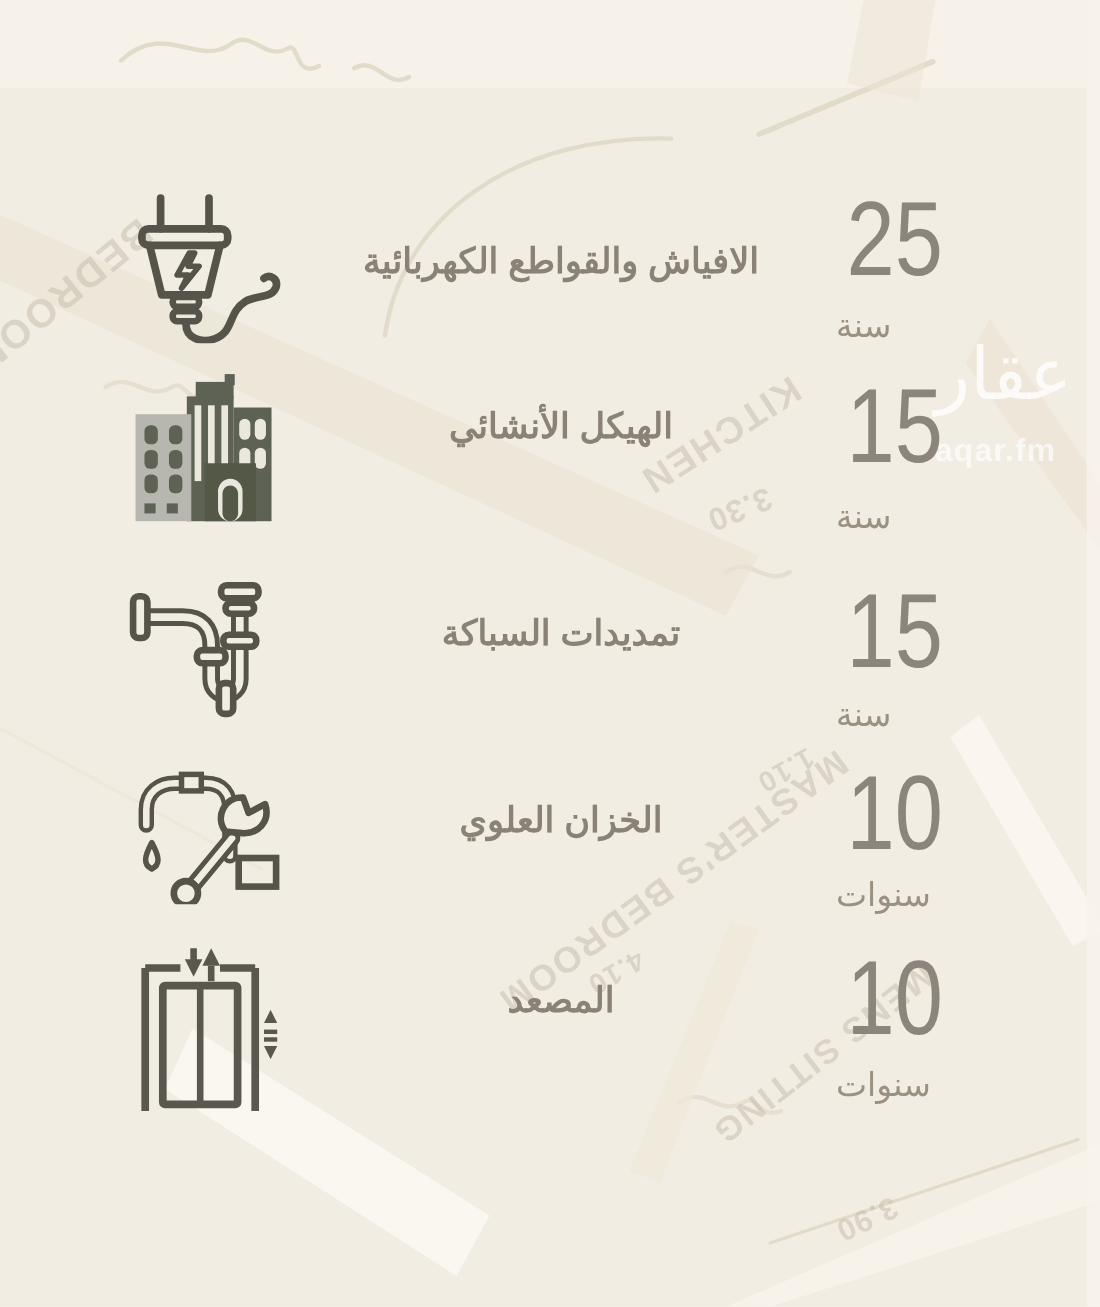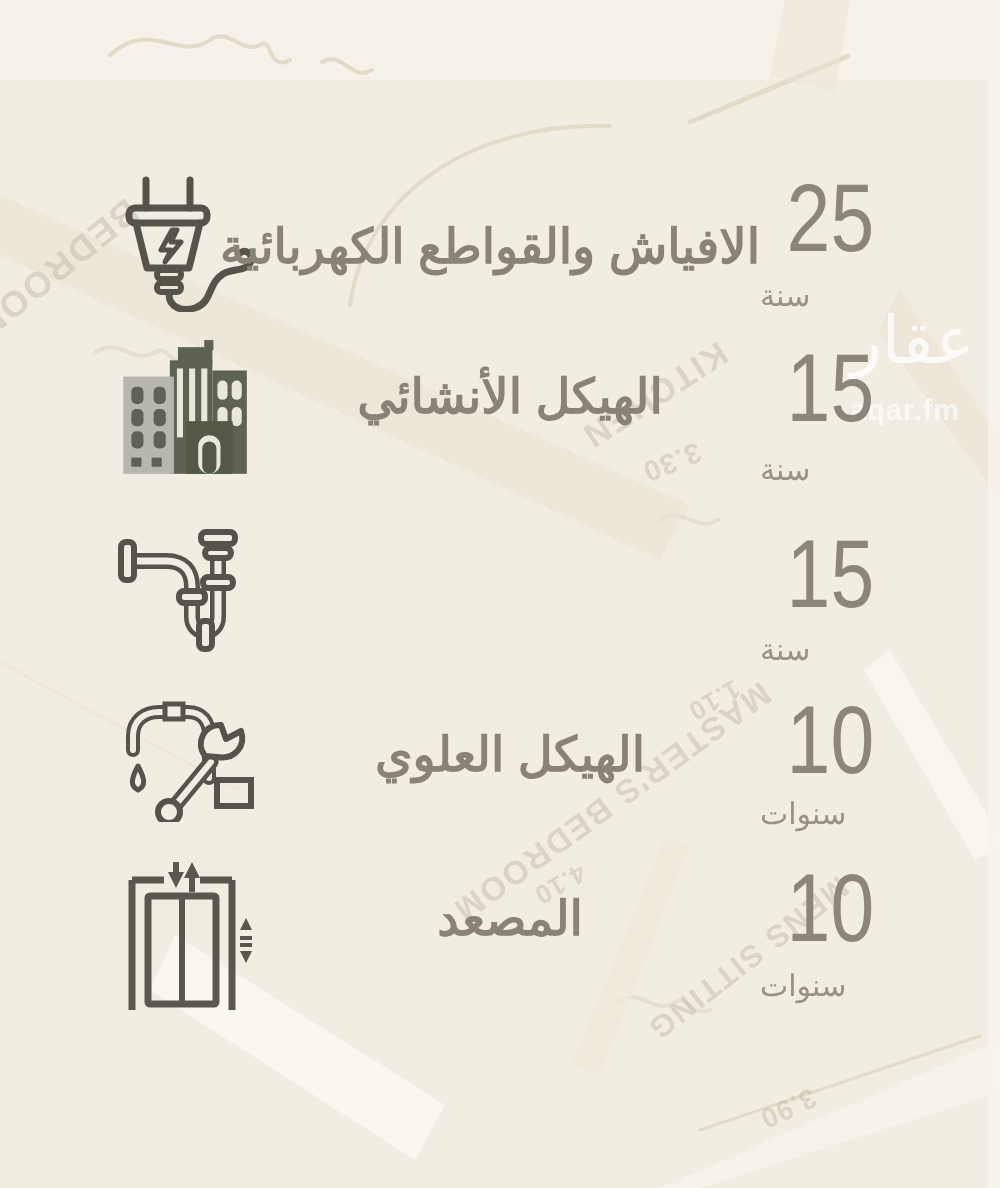--- a/index.html
+++ b/index.html
@@ -28,24 +28,24 @@
 
   
   .watermark{position:absolute; right:0; top:308px; width:150px; text-align:left; pointer-events:none;}
   .wm-ar{font-size:66px; font-weight:400; color:rgba(255,255,255,.78); line-height:64px; display:block;}
   .wm-en{font-size:29px; font-weight:700; color:rgba(255,255,255,.66); letter-spacing:1px; display:block; margin-top:22px;}
 
   
   .icon-box{position:absolute; left:95px; width:175px; display:flex; align-items:center; justify-content:center;}
   .label{
     position:absolute; left:260px; width:500px; text-align:center;
-    font-size:48px; font-weight:700; color:#8a8177; white-space:nowrap; direction:rtl;
+    font-size:32px; font-weight:700; color:#8a8177; white-space:nowrap; direction:rtl;
   }
   .num{
-    position:absolute; left:760px; width:140px; text-align:center;
+    position:absolute; left:760px; width:140px; 
     font-size:96px; font-weight:300; color:#8b857c; line-height:92px;
   }
   .num span{display:inline-block; transform:scaleX(.82);}
   .unit{
     position:absolute; left:760px; width:140px; text-align:left;
     font-size:30px; color:#9a9183; direction:rtl;
   }
 </style>
 </head>
 <body>
@@ -143,37 +143,38 @@
       <g fill="#f2ede3" stroke="#55534a" stroke-width="6">
         <rect x="13" y="23" width="13" height="38" rx="5"></rect>
         <rect x="71" y="72" width="26" height="12" rx="5"></rect>
         <rect x="91" y="102" width="13" height="28" rx="5"></rect>
         <rect x="93" y="13" width="34" height="12" rx="5"></rect>
         <rect x="97" y="29" width="26" height="10" rx="5"></rect>
         <rect x="95" y="58" width="30" height="11" rx="5"></rect>
       </g>
     </svg>
   </div>
+  <div class="label" style="top:556px;">تمديدات السباكة</div>
   <div class="num" style="top:528px;"><span>15</span></div>
   <div class="unit" style="top:632px;">سنة</div>
 
   <div class="icon-box" style="top:686px;height:135px;">
     <svg width="152" height="136" viewBox="0 0 152 136">
       <path d="M26,64 V50 C26,34 38,26 52,26 H80 C96,26 102,36 102,50 V92" fill="none" stroke="#55534a" stroke-width="14" stroke-linecap="round"></path>
       <path d="M26,64 V50 C26,34 38,26 52,26 H80 C96,26 102,36 102,50 V92" fill="none" stroke="#f2ede3" stroke-width="6" stroke-linecap="round"></path>
       <rect x="58" y="18" width="18" height="15" fill="#f2ede3" stroke="#55534a" stroke-width="5"></rect>
       <rect x="110" y="94" width="34" height="26" fill="none" stroke="#55534a" stroke-width="6"></rect>
       <path d="M31,80 C24,93 23,100 31,104 C39,100 38,93 31,80 Z" fill="none" stroke="#55534a" stroke-width="5" stroke-linejoin="round"></path>
       <line x1="66" y1="122" x2="104" y2="76" stroke="#55534a" stroke-width="15" stroke-linecap="round"></line>
       <line x1="66" y1="122" x2="104" y2="76" stroke="#f2ede3" stroke-width="6" stroke-linecap="round"></line>
       <circle cx="62" cy="126" r="11" fill="#f2ede3" stroke="#55534a" stroke-width="6"></circle>
       <path d="M98,70 C88,57 97,38 114,39 L119,53 L134,45 C139,60 128,74 110,71 Z" fill="#f2ede3" stroke="#55534a" stroke-width="6" stroke-linejoin="round"></path>
     </svg>
   </div>
-  <div class="label" style="top:726px;">الهيكل العلوي</div>
+  <div class="label" style="top:726px;">الخزان العلوي</div>
   <div class="num" style="top:694px;"><span>10</span></div>
   <div class="unit" style="top:796px;">سنوات</div>
 
   <div class="icon-box" style="top:850px;height:168px;">
     <svg width="165" height="168" viewBox="0 0 165 168" fill="none" stroke="#5a584e" stroke-width="7">
       <path d="M32,30 H64"></path>
         <path d="M100,30 H132"></path>
       <path d="M32,30 V160"></path>
         <path d="M132,30 V160"></path>
       <g stroke-width="6">

